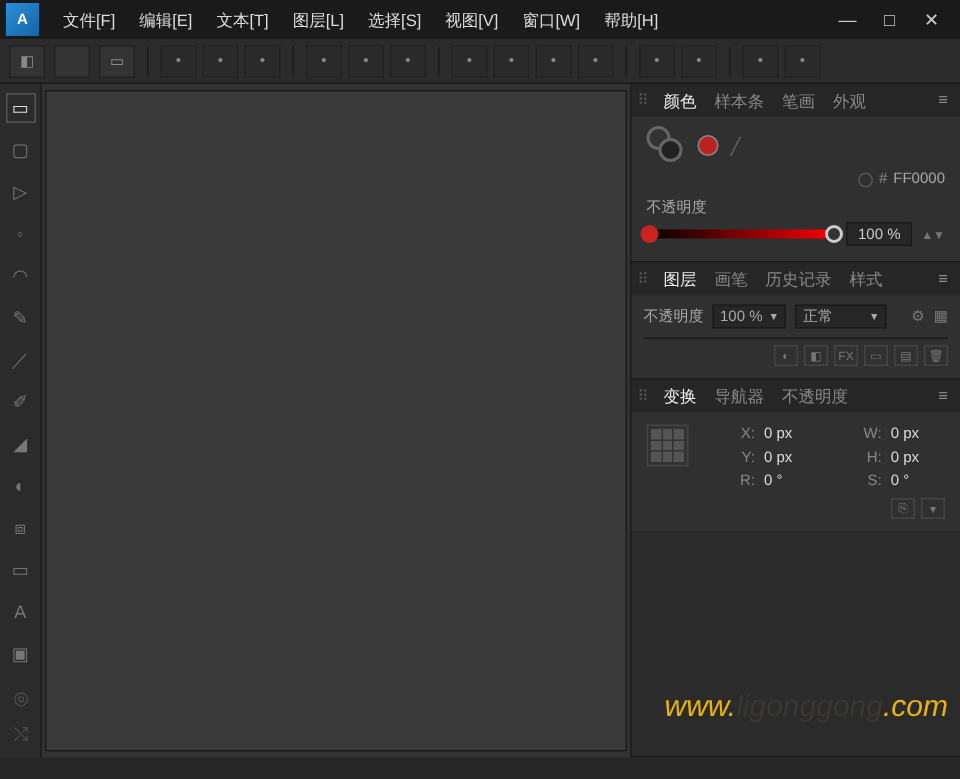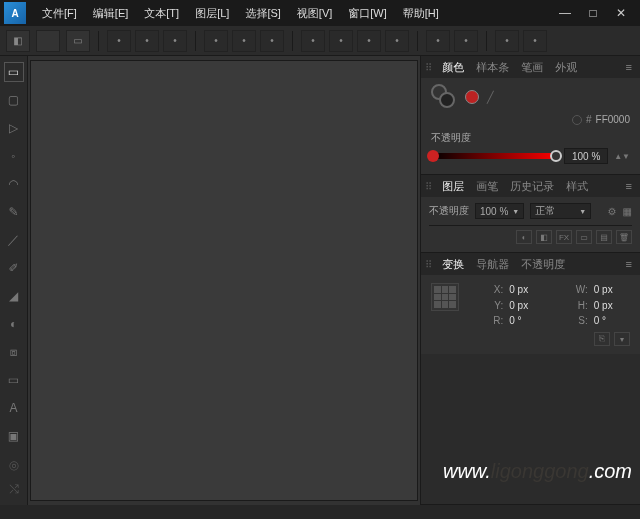--- a/index.html
+++ b/index.html
@@ -57,21 +57,21 @@
   .layer-ic{width:16px;height:14px;border:1px solid #444;font-size:8px;color:#777;display:flex;align-items:center;justify-content:center;}
   .xform-body{padding:8px 10px;background:#303030;font-size:10px;color:#aaa;}
   .xf-grid{display:grid;grid-template-columns:30px 1fr 1fr 1fr 1fr;gap:4px 6px;align-items:center;}
   .anchor{width:28px;height:28px;border:1px solid #444;background:#333;display:grid;grid-template-columns:repeat(3,1fr);grid-template-rows:repeat(3,1fr);padding:2px;gap:1px;}
   .anchor div{background:#555;}
   .xf-lbl{color:#888;text-align:right;}
   .xf-val{color:#ddd;}
   .xf-extra{display:flex;justify-content:flex-end;margin-top:6px;gap:4px;}
   .bottom-bar{position:absolute;bottom:0;left:0;right:0;height:14px;background:#262626;}
   .watermark{position:absolute;right:8px;bottom:36px;color:#3a3733;font-size:20px;font-style:italic;pointer-events:none;}
-  .watermark .r{color:#ffffff;}
+  .watermark .r{color:#eab308;}
   .corner-tools{position:absolute;left:4px;bottom:20px;display:flex;flex-direction:column;gap:4px;}
 </style>
 </head>
 <body>
 
 <div class="menubar">
   <div class="app-icon">A</div>
   <span class="menu-item">文件[F]</span>
   <span class="menu-item">编辑[E]</span>
   <span class="menu-item">文本[T]</span>

